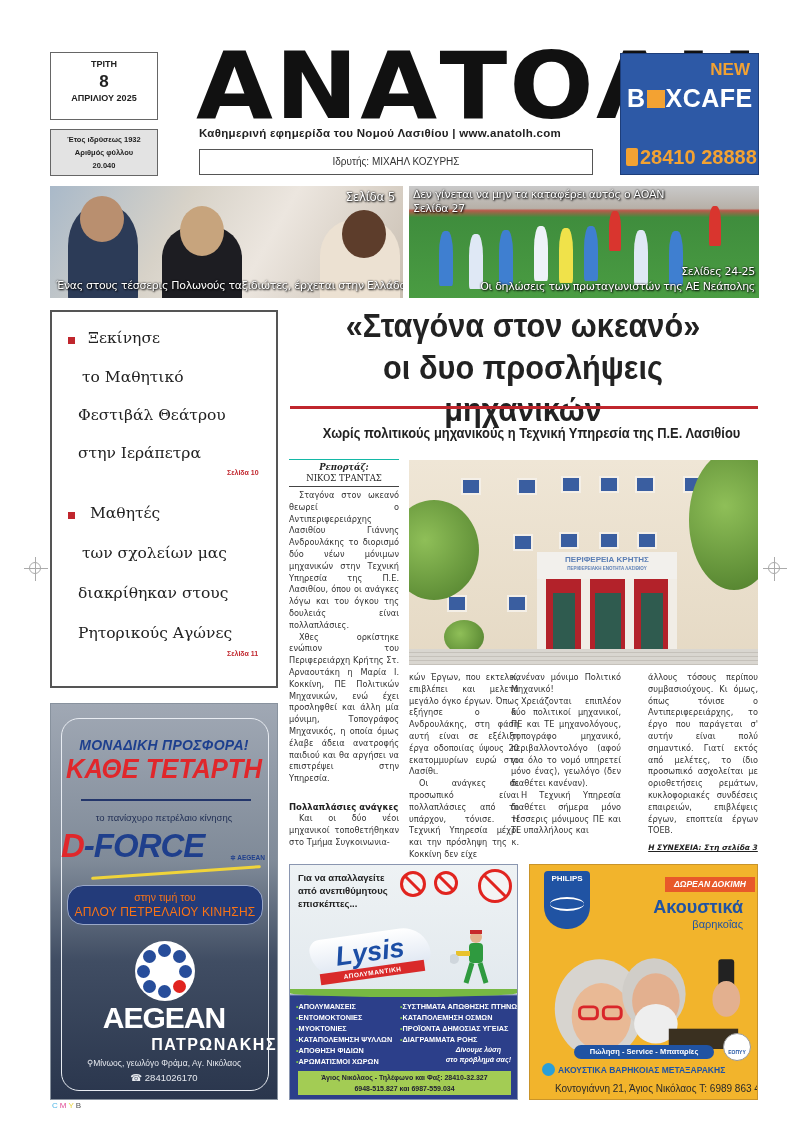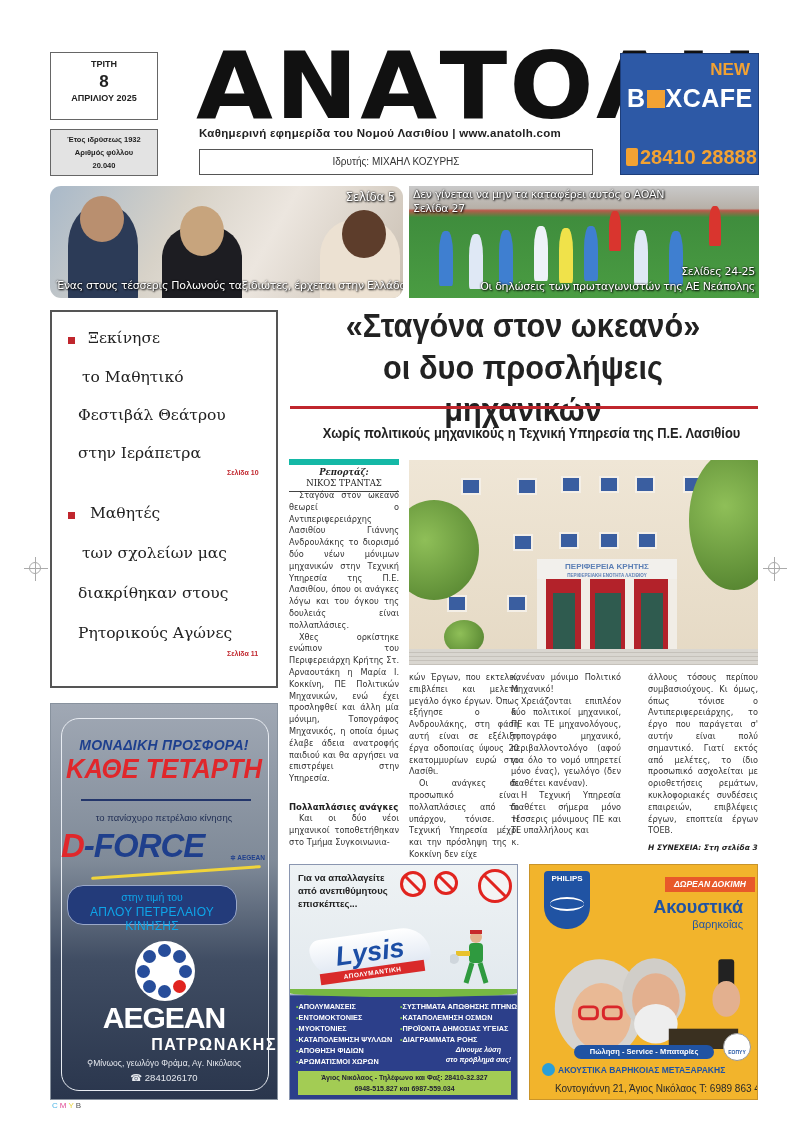--- a/index.html
+++ b/index.html
@@ -17,72 +17,72 @@
   .tagline { left: 199px; top: 127px; width: 400px; font-size: 11.5px; font-weight: bold; letter-spacing: 0.3px; white-space: nowrap; }
   .founder { left: 199px; top: 149px; width: 394px; height: 26px; border: 1px solid #555; text-align: center; font-size: 10px; line-height: 24px; color: #333; }
   .boxcafe { left: 620px; top: 53px; width: 139px; height: 122px; background: #2d59a6; border: 1px solid #1e3e7a; }
   .boxcafe .new { position: absolute; right: 8px; top: 6px; color: #f3a232; font-weight: bold; font-size: 17px; }
   .boxcafe .name { position: absolute; left: 6px; top: 30px; color: #fff; font-weight: bold; font-size: 25px; letter-spacing: 0.5px; }
   .boxcafe .name .sq { display: inline-block; width: 18px; height: 18px; background: #f3a232; vertical-align: -1px; margin: 0 1px; }
   .boxcafe .phone { position: absolute; left: 5px; bottom: 5px; color: #f3a232; font-weight: bold; font-size: 20px; white-space: nowrap; }
   .boxcafe .phone .ph { display: inline-block; width: 12px; height: 18px; background: #f3a232; border-radius: 2px; vertical-align: -2px; margin-right: 2px; }
 
   
-  .photo1 { left: 50px; top: 186px; width: 353px; height: 112px; overflow: hidden; background: linear-gradient(120deg,#a9b9c9 0%, #d7d2c8 35%, #ece6df 60%, #c9bfb2 100%); border-radius: 11px; }
+  .photo1 { left: 50px; top: 186px; width: 353px; height: 112px; overflow: hidden; background: linear-gradient(120deg,#a9b9c9 0%, #d7d2c8 35%, #ece6df 60%, #c9bfb2 100%); }
   .photo2 { left: 409px; top: 186px; width: 350px; height: 112px; overflow: hidden; background: linear-gradient(180deg,#c9c9c9 0%, #b7b0a8 20%, #b65b4b 22%, #3f8d3d 28%, #4a9c42 100%); }
   .fig { position: absolute; border-radius: 40% 40% 10% 10%; }
   .caption { position: absolute; color: #fff; font-family: "DejaVu Sans", sans-serif; font-size: 11px; text-shadow: 0 0 2px #000, 1px 1px 2px #000; white-space: nowrap; letter-spacing: -0.3px; }
 
   
   .teaser { left: 50px; top: 310px; width: 228px; height: 378px; border: 2px solid #555; font-family: "DejaVu Serif", serif; color: #222; }
   .teaser .t { position: absolute; font-size: 15.5px; white-space: nowrap; }
   .teaser .bullet { position: absolute; width: 7px; height: 7px; background: #c0262d; }
   .teaser .pg { position: absolute; font-family: "Liberation Sans", sans-serif; font-size: 7px; font-weight: bold; color: #c0262d; }
 
   
   .headline { left: 288px; top: 305px; width: 470px; text-align: center; font-family: "Liberation Sans", sans-serif; font-weight: bold; font-size: 33px; line-height: 42px; color: #222; transform: scaleX(0.93); transform-origin: center; }
   .redrule { left: 290px; top: 406px; width: 468px; height: 3px; background: #c0262d; }
   .subhead { left: 290px; top: 424px; width: 468px; text-align: center; font-weight: bold; font-size: 15px; color: #222; white-space: nowrap; transform: scaleX(0.86); transform-origin: center; }
 
   
-  .byline { left: 289px; top: 459px; width: 110px; border-top: 6px solid #14b8a6; border-bottom: 1px solid #444; text-align: center; font-family: "DejaVu Serif", serif; font-size: 8.5px; padding: 2px 0; line-height: 11px; }
+  .byline { left: 289px; top: 459px; width: 110px; border-top: 1px solid #14b8a6; border-bottom: 1px solid #444; text-align: center; font-family: "DejaVu Serif", serif; font-size: 8.5px; padding: 2px 0; line-height: 11px; }
   .byline .lbl { font-weight: bold; font-style: italic; }
 
   
   .col { position: absolute; font-family: "DejaVu Sans", sans-serif; font-size: 8.2px; line-height: 11.8px; color: #333; text-align: justify; }
   .col p { text-indent: 10px; }
   .col h4 { font-size: 8.5px; font-weight: bold; color: #222; margin-top: 17px; line-height: 11px; }
-  .cont { font-style: italic; font-weight: bold; text-align: left; font-size: 7.5px; margin-top: 5px; color: #222; }
+  .cont { font-style: italic; font-weight: bold; text-align: center; font-size: 7.5px; margin-top: 5px; color: #222; text-decoration: underline; }
 
   
   .building { left: 409px; top: 460px; width: 349px; height: 205px; overflow: hidden; background: #e9dfcf; }
   .building .sky { position:absolute; left:0; top:0; width:100%; height:100%; background: linear-gradient(180deg,#efe6d6, #e5d9c4); }
   .win { position: absolute; width: 20px; height: 17px; background: #3a5ea0; border: 2px solid #f4efe7; }
   .tree { position: absolute; border-radius: 50%; background: radial-gradient(circle at 40% 40%, #8fbf58, #4e7d2b); }
   .portico { position: absolute; left: 128px; top: 87px; width: 140px; height: 105px; }
-  .portico .sign { position:absolute; left:0; top:12px; width:140px; height:30px; background:#f2f0ec; border-bottom:2px solid #ccc; text-align:center; color:#5c7fb5; font-weight:bold; }
+  .portico .sign { position:absolute; left:0; top:5px; width:140px; height:30px; background:#f2f0ec; border-bottom:2px solid #ccc; text-align:center; color:#5c7fb5; font-weight:bold; }
   .portico .sign .l1 { font-size: 8px; margin-top: 3px; }
   .portico .sign .l2 { font-size: 4.5px; margin-top: 2px; }
   .portico .body { position:absolute; left:0; top:32px; width:140px; height:73px; background:#b3222a; }
   .pillar { position:absolute; top:32px; width:9px; height:73px; background:#f1ede6; }
   .door { position:absolute; top:46px; width:22px; height:58px; background:#2f5b4f; }
   .steps { position:absolute; left:0; bottom:0; width:100%; height:16px; background: repeating-linear-gradient(180deg,#d9d6d0 0 3px,#c5c1ba 3px 4px); }
 
   
   .aegean { left: 50px; top: 703px; width: 228px; height: 397px; background: linear-gradient(180deg,#a0a8b4 0%, #7f8a98 40%, #404d63 65%, #2a364d 100%); border: 1px solid #88929e; overflow: hidden; }
   .aegean .frame { position:absolute; left:10px; top:14px; width:208px; height:373px; border:1.5px solid #e8ecf2; border-radius: 18px; }
   .aegean .offer { position:absolute; left:0; width:100%; top:33px; text-align:center; font-style:italic; font-weight:bold; color:#1d3f8e; font-size:14px; letter-spacing:0.3px; }
   .aegean .wed { position:absolute; left:0; width:100%; top:50px; text-align:center; font-style:italic; font-weight:bold; color:#e0272b; font-size:27px; transform: scaleX(0.95); }
   .aegean .rule { position:absolute; left:30px; top:95px; width:170px; height:2px; background:#23366b; }
   .aegean .diesel { position:absolute; left:0; width:100%; top:108px; text-align:center; color:#1f2d53; font-size:9.5px; }
   .aegean .dforce { position:absolute; left:10px; top:123px; font-style:italic; font-weight:bold; font-size:33px; color:#1f3f8c; letter-spacing:-1px; }
   .aegean .dforce .d { color:#e0272b; }
   .aegean .smalllogo { position:absolute; right:12px; top:150px; color:#1f3f8c; font-size:6.5px; font-weight:bold; }
   .aegean .yellow { position:absolute; left:40px; top:167px; width:170px; height:3px; background:#f0d43a; transform: rotate(-4deg); border-radius:2px; }
-  .aegean .pill { position:absolute; left:16px; top:181px; width:170px; height:40px; background:#233b7a; border:1px solid #9aa8c8; border-radius:16px; text-align:center; color:#0ea5e9; }
+  .aegean .pill { position:absolute; left:16px; top:181px; width:196px; height:40px; background:#233b7a; border:1px solid #9aa8c8; border-radius:16px; text-align:center; color:#f97316; }
   .aegean .pill .a { font-size:10.5px; margin-top:5px; }
   .aegean .pill .b { font-size:12px; margin-top:2px; letter-spacing:0.2px; }
   .aegean .logo { position:absolute; left:84px; top:237px; width:60px; height:60px; border-radius:50%; background:#fff; }
   .petal { position:absolute; width:13px; height:13px; border-radius:50%; background:#274d9a; }
   .aegean .brand { position:absolute; left:0; width:100%; top:297px; text-align:center; color:#fff; font-weight:bold; font-size:30px; letter-spacing:-1px; }
   .aegean .owner { position:absolute; left:0; width:100%; top:332px; text-align:right; color:#fff; font-weight:bold; font-size:16px; letter-spacing:1.5px; }
   .aegean .addr { position:absolute; left:0; width:100%; top:354px; text-align:center; color:#e6e9ef; font-size:8.5px; }
   .aegean .tel { position:absolute; left:0; width:100%; top:368px; text-align:center; color:#e6e9ef; font-size:9.5px; }
 
   

